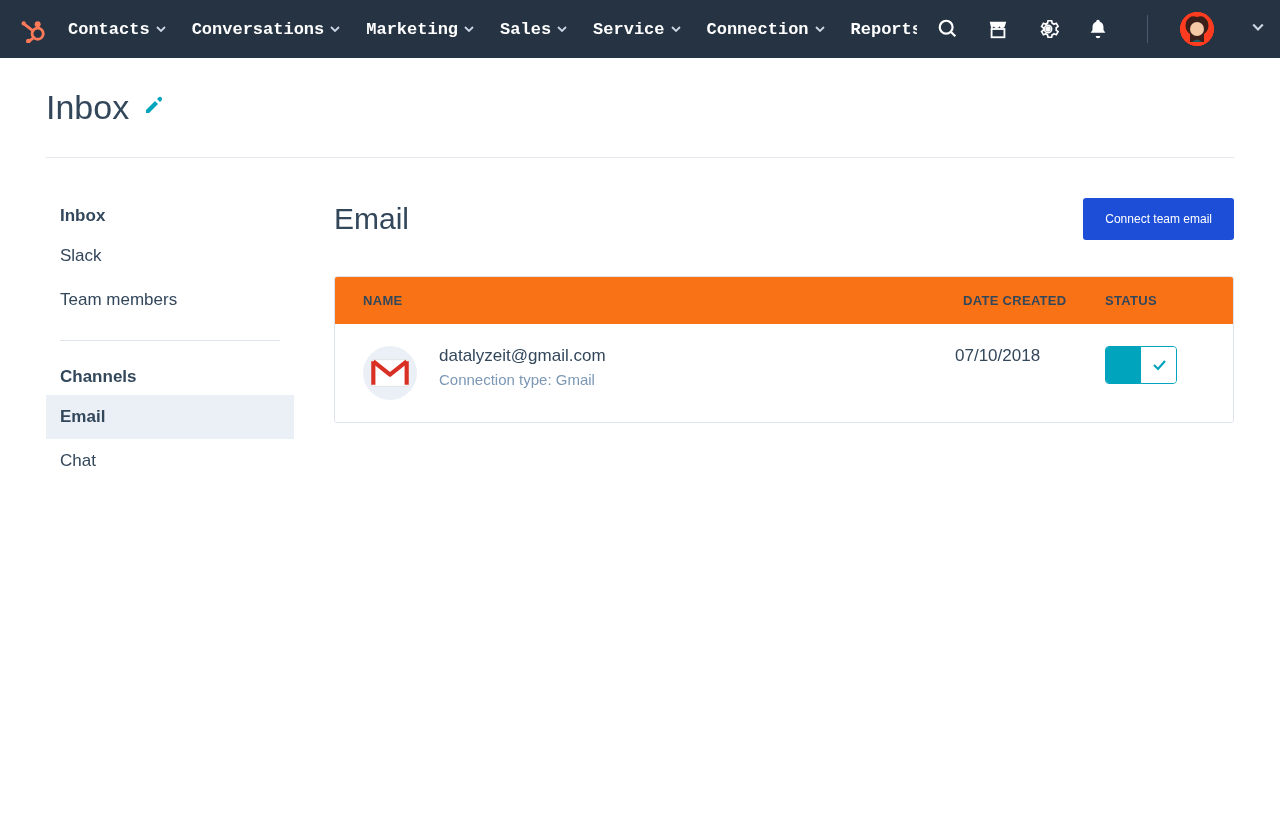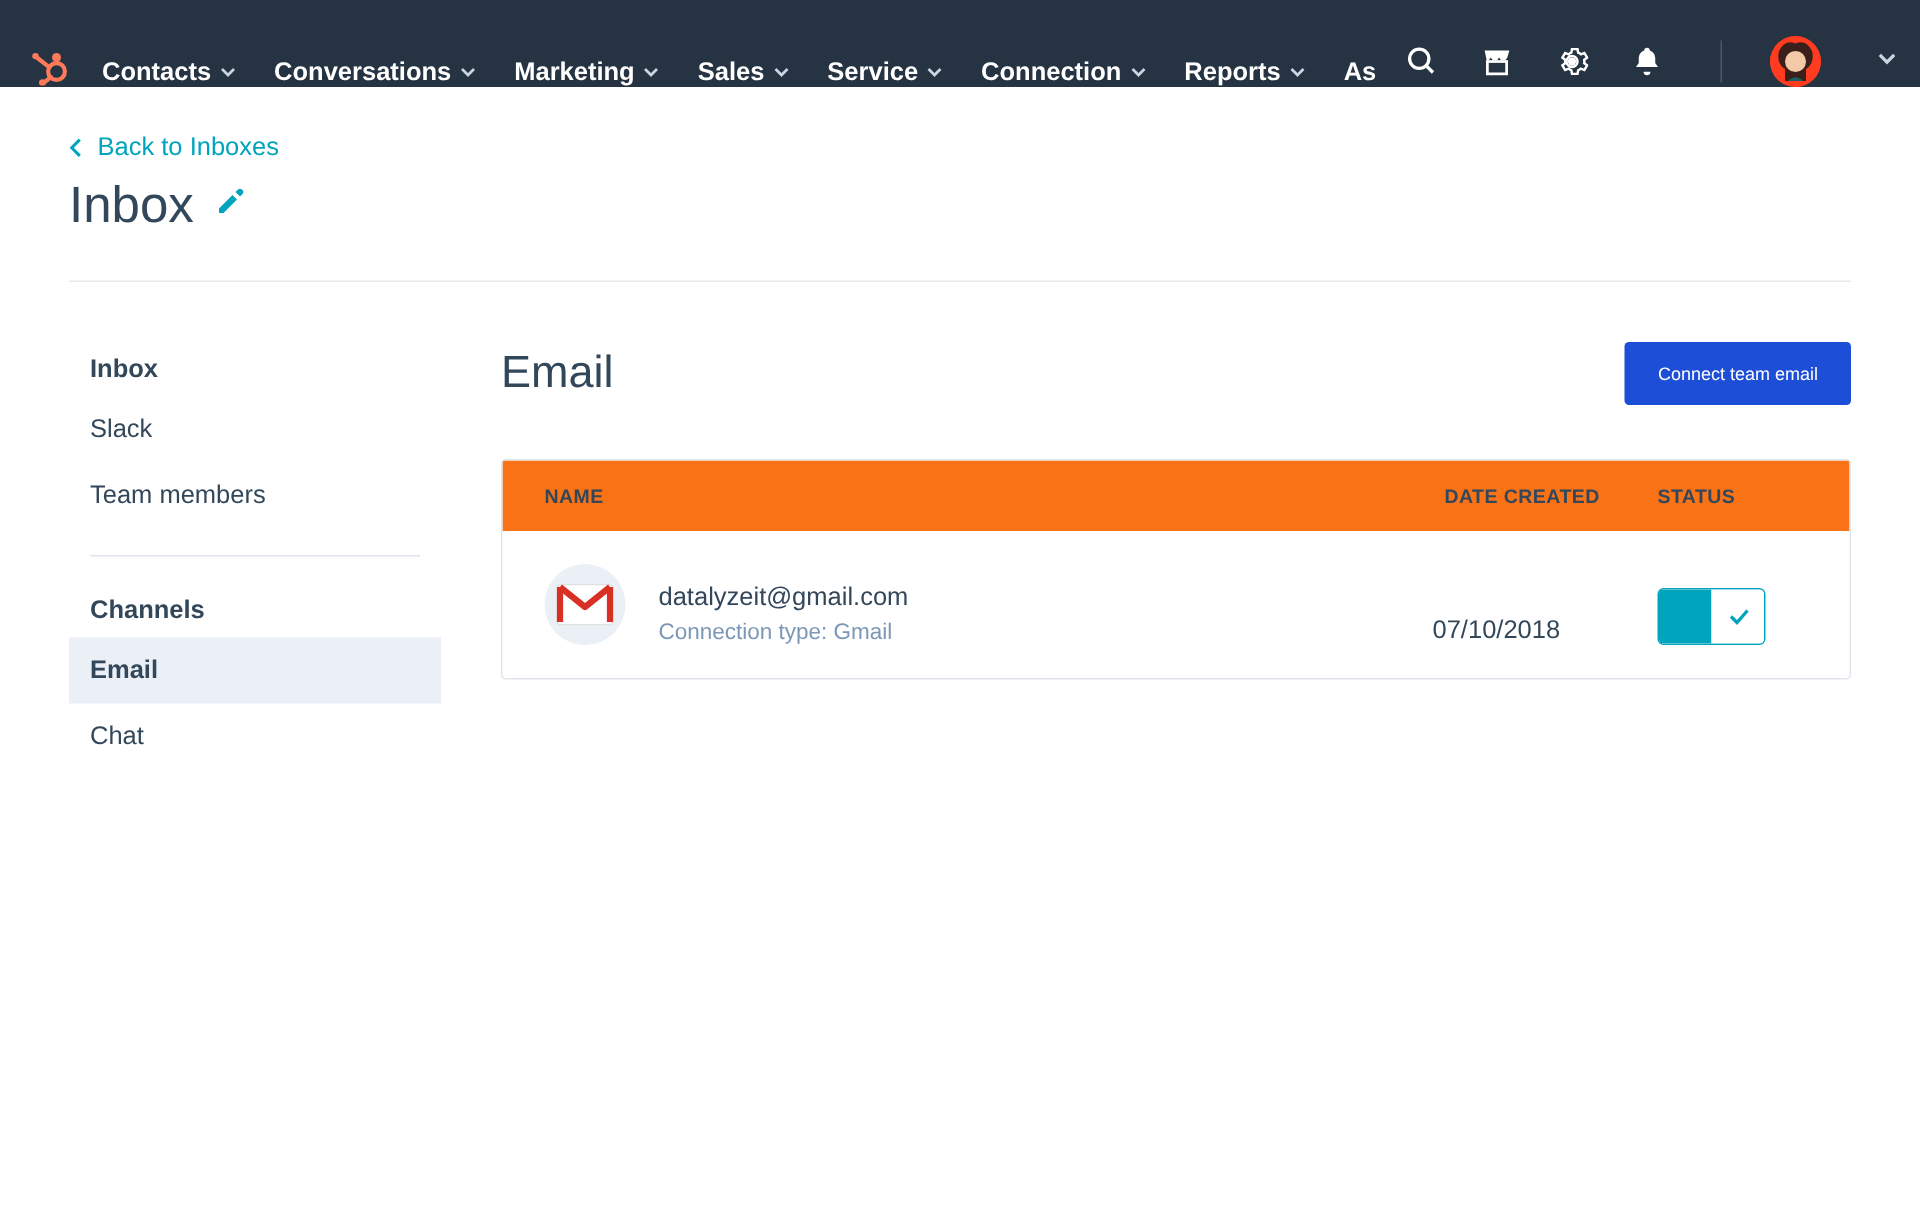--- a/index.html
+++ b/index.html
@@ -1,18 +1,18 @@
 <!DOCTYPE html>
 <html><head>
 <meta charset="utf-8">
 <style>
   * { box-sizing: border-box; margin: 0; padding: 0; }
   body { font-family: -apple-system, BlinkMacSystemFont, "Segoe UI", Helvetica, Arial, sans-serif; background: #fff; color: #33475b; width: 1280px; }
   
-  .topnav { background: #253342; height: 58px; display: flex; align-items: flex-end; padding: 0 16px 0 18px; color: #fff; }
+  .topnav { background: #253342; height: 58px; display: flex; align-items: center; padding: 0 16px 0 18px; color: #fff; font-family: Liberation Mono, monospace; }
   .logo { width: 30px; height: 30px; display: flex; align-items: center; justify-content: center; margin-right: 20px; }
   .nav-items { display: flex; align-items: center; gap: 26px; flex: 1; overflow: hidden; }
   .nav-item { display: flex; align-items: center; gap: 6px; font-size: 17px; font-weight: 600; white-space: nowrap; cursor: pointer; color: #fff; }
   .nav-item .chev { width: 10px; height: 10px; }
   .nav-icons { display: flex; align-items: center; gap: 28px; margin-left: 20px; }
   .nav-icon { width: 22px; height: 22px; display:flex; align-items:center; justify-content:center; cursor:pointer; color:#CBD6E2; }
   .divider-v { width:1px; height:28px; background:#4a5b6d; margin: 0 4px 0 10px; }
   .avatar { width: 34px; height: 34px; border-radius: 50%; background: #ff3c1f; display:flex; align-items:center; justify-content:center; overflow:hidden; cursor:pointer; }
   .avatar svg { width:34px; height:34px; }
   .avatar-chev { margin-left: 10px; color:#CBD6E2; cursor:pointer; }
@@ -39,21 +39,21 @@
   .main { flex:1; margin-left: 40px; }
   .main-header { display:flex; align-items:center; justify-content:space-between; }
   .main-title { font-size: 30px; font-weight:400; color:#33475b; }
   .btn-primary { background:#1d4ed8; color:#fff; border:none; padding: 14px 22px; font-size:12px; font-weight:500; border-radius:3px; cursor:pointer; }
 
   .table { margin-top: 36px; border:1px solid #dfe3eb; border-radius:3px; overflow:hidden; }
   .thead { background:#f97316; display:flex; padding: 16px 28px; font-size:13px; font-weight:700; color:#33475b; letter-spacing: .3px; }
   .col-name { flex:1; }
   .col-date { width: 142px; }
   .col-status { width: 100px; text-align:left; }
-  .trow { display:flex; align-items:flex-end; padding: 22px 28px; background:#fff; }
+  .trow { display:flex; align-items:flex-start; padding: 22px 28px; background:#fff; }
   .gmail-badge { width:54px; height:54px; border-radius:50%; background:#eaf0f6; display:flex; align-items:center; justify-content:center; margin-right: 22px; }
   .row-info { flex:1; display:flex; flex-direction:column; gap:5px; }
   .row-email { font-size:17px; color:#33475b; }
   .row-sub { font-size:15px; color:#7c98b6; }
   .row-status-line { display:flex; align-items:center; gap:8px; font-size:15px; color:#7c98b6; }
   .dot { width:10px; height:10px; border-radius:50%; background:#00bda5; }
   .row-date { width:150px; font-size:17px; color:#33475b; }
   .toggle { width:72px; height:38px; border:1px solid #00a4bd; border-radius:4px; display:flex; overflow:hidden; cursor:pointer; }
   .toggle .half { flex:1; display:flex; align-items:center; justify-content:center; }
   .toggle .on { background:#00a4bd; }
@@ -159,26 +159,20 @@
     </div>
     <div class="avatar-chev">
       <svg viewBox="0 0 10 10" width="12" height="12">
           <path d="M1 3 L5 7 L9 3" stroke="#CBD6E2" stroke-width="1.8" fill="none"></path>
         </svg>
     </div>
   </div>
 </div>
 
 <div class="page">
-  <div class="backlink">
-    <svg viewBox="0 0 10 16" width="9" height="15">
-        <path d="M8 2 L2 8 L8 14" stroke="#00a4bd" stroke-width="2.2" fill="none"></path>
-      </svg>
-    <span>Back to Inboxes</span>
-  </div>
   <div class="page-title-row">
     <h1 class="page-title">Inbox</h1>
     <span class="edit-icon">
       <svg viewBox="0 0 20 20" width="20" height="20" fill="#00a4bd">
           <path d="M3 14l9-9 3 3-9 9H3v-3zM14 3l3 3 1.5-1.5a1.5 1.5 0 00-3-3L14 3z"></path>
         </svg>
     </span>
   </div>
   <div class="hr"></div>
 

